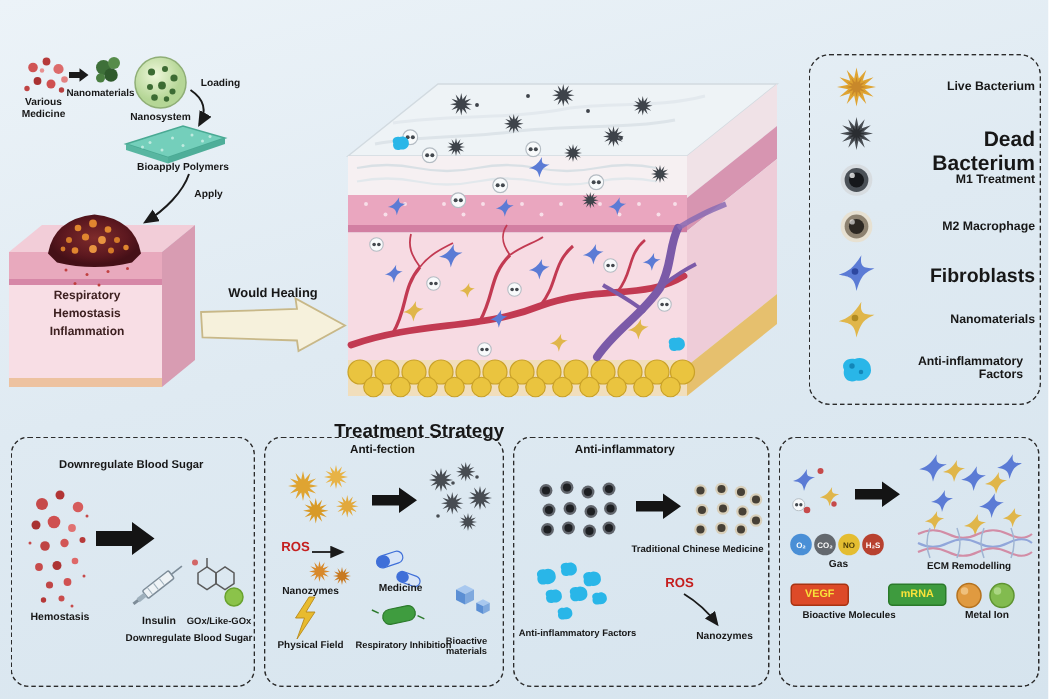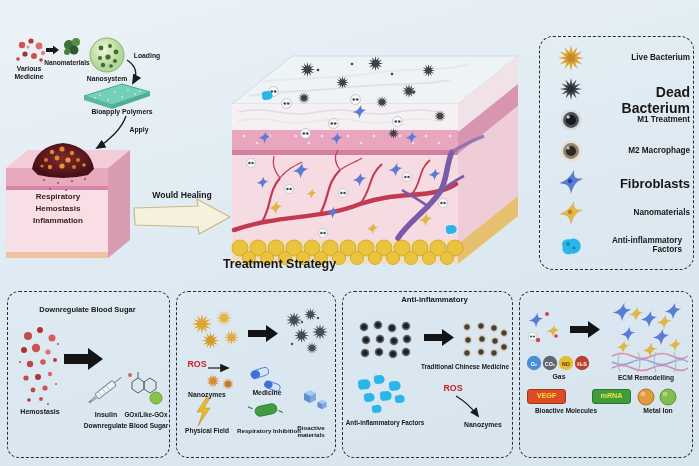--- a/index.html
+++ b/index.html
@@ -527,36 +527,37 @@
 <div class="lbl" style="left:133px;top:191px;width:98px;font-size:8.6px">Would Healing</div>
 
 <div class="lbl left" style="left:592px;top:53px;width:98px;font-size:8.2px">Live Bacterium</div>
 <div class="lbl left" style="left:592px;top:84px;width:98px;font-size:14px">Dead Bacterium</div>
 <div class="lbl left" style="left:592px;top:115px;width:98px;font-size:8.2px">M1 Treatment</div>
 <div class="lbl left" style="left:592px;top:146px;width:98px;font-size:8.2px">M2 Macrophage</div>
 <div class="lbl left" style="left:592px;top:177px;width:98px;font-size:13px">Fibroblasts</div>
 <div class="lbl left" style="left:592px;top:208px;width:98px;font-size:8.2px">Nanomaterials</div>
 <div class="lbl left" style="left:592px;top:236px;width:90px;font-size:8.2px">Anti-inflammatory Factors</div>
 
-<div class="lbl" style="left:0px;top:257px;width:559px;font-size:12.5px">Treatment Strategy</div>
+<div class="lbl" style="left:0px;top:280px;width:559px;font-size:12.5px">Treatment Strategy</div>
 
 <div class="lbl" style="left:9px;top:306px;width:157px;font-size:7.5px">Downregulate Blood Sugar</div>
 <div class="lbl" style="left:10px;top:408px;width:60px;font-size:7px">Hemostasis</div>
 <div class="lbl" style="left:85px;top:411px;width:42px;font-size:7px">Insulin</div>
 <div class="lbl" style="left:121px;top:411px;width:50px;font-size:6.3px">GOx/Like-GOx</div>
 <div class="lbl" style="left:80px;top:422px;width:92px;font-size:6.6px">Downregulate Blood Sugar</div>
 
+<div class="lbl" style="left:177px;top:296px;width:156px;font-size:7.8px">Anti-fection</div>
 <div class="lbl red" style="left:183px;top:359px;width:28px;font-size:8.8px">ROS</div>
 <div class="lbl" style="left:179px;top:391px;width:56px;font-size:6.8px">Nanozymes</div>
 <div class="lbl" style="left:177px;top:427px;width:60px;font-size:6.6px">Physical Field</div>
 <div class="lbl" style="left:243px;top:389px;width:48px;font-size:6.8px">Medicine</div>
 <div class="lbl" style="left:230px;top:427px;width:78px;font-size:6.2px">Respiratory Inhibition</div>
 <div class="lbl" style="left:288px;top:424px;width:46px;font-size:6.2px">Bioactive materials</div>
 
-<div class="lbl" style="left:351px;top:296px;width:167px;font-size:7.8px">Anti-inflammatory</div>
+<div class="lbl" style="left:333px;top:296px;width:167px;font-size:7.8px">Anti-inflammatory</div>
 <div class="lbl" style="left:419px;top:363px;width:92px;font-size:6.4px">Traditional Chinese Medicine</div>
 <div class="lbl" style="left:343px;top:419px;width:84px;font-size:6.3px">Anti-inflammatory Factors</div>
 <div class="lbl red" style="left:439px;top:383px;width:28px;font-size:8.8px">ROS</div>
 <div class="lbl" style="left:455px;top:421px;width:56px;font-size:6.8px">Nanozymes</div>
 
 <div class="lbl" style="left:545px;top:373px;width:28px;font-size:6.8px">Gas</div>
 <div class="lbl" style="left:602px;top:374px;width:88px;font-size:6.6px">ECM Remodelling</div>
 <div class="badge" style="left:527px;top:389px;width:37px;height:13px;background:#dd4a28;border:1px solid #a83312;color:#f8e23a">VEGF</div>
 <div class="badge" style="left:592px;top:389px;width:37px;height:13px;background:#3e9b3e;border:1px solid #2a7a2a;color:#f8e23a">mRNA</div>
 <div class="lbl" style="left:518px;top:407px;width:96px;font-size:6.5px">Bioactive Molecules</div>

